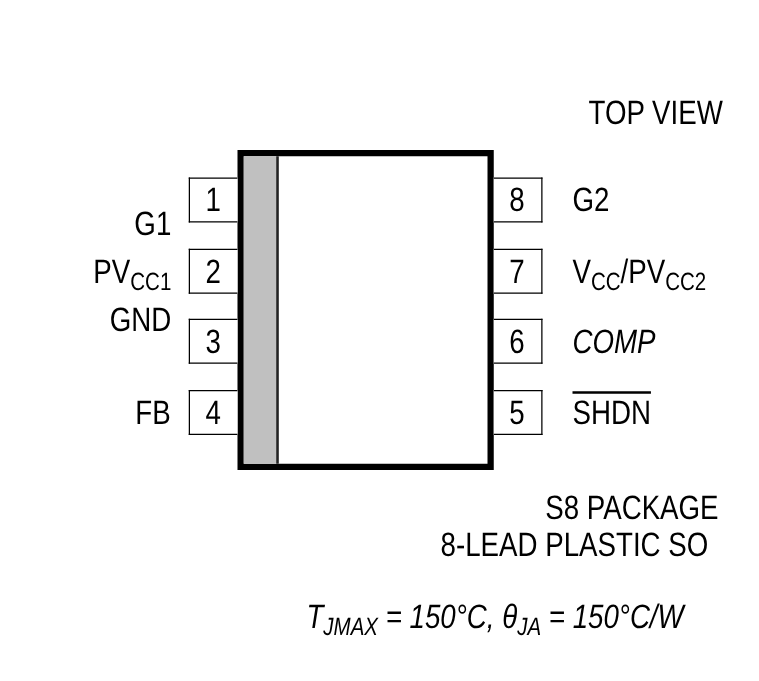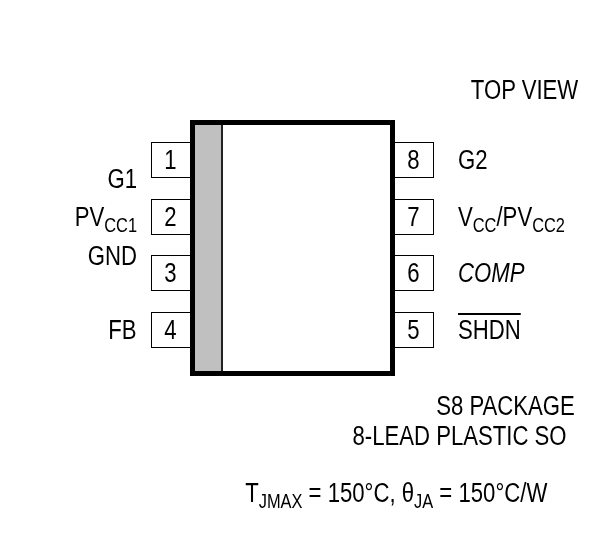--- a/index.html
+++ b/index.html
@@ -99,21 +99,21 @@
       left: 0;
       width: 590px;
       text-align: right;
       font-size: 27px;
       line-height: 30px;
       white-space: nowrap;
     }
     .caption .narrow { transform-origin: center; }
     #caption-package { top: 391px; }
     #caption-lead { top: 421px; }
-    #caption-thermal { top: 478px; width: 580px; }
+    #caption-thermal { top: 478px; width: 580px; font-style: italic; }
   </style>
 </head>
 <body>
 
 <div id="title">
   <span class="narrow">TOP VIEW</span>
 </div>
 
 <div id="package-body">
   <div id="pin1-band"></div>

